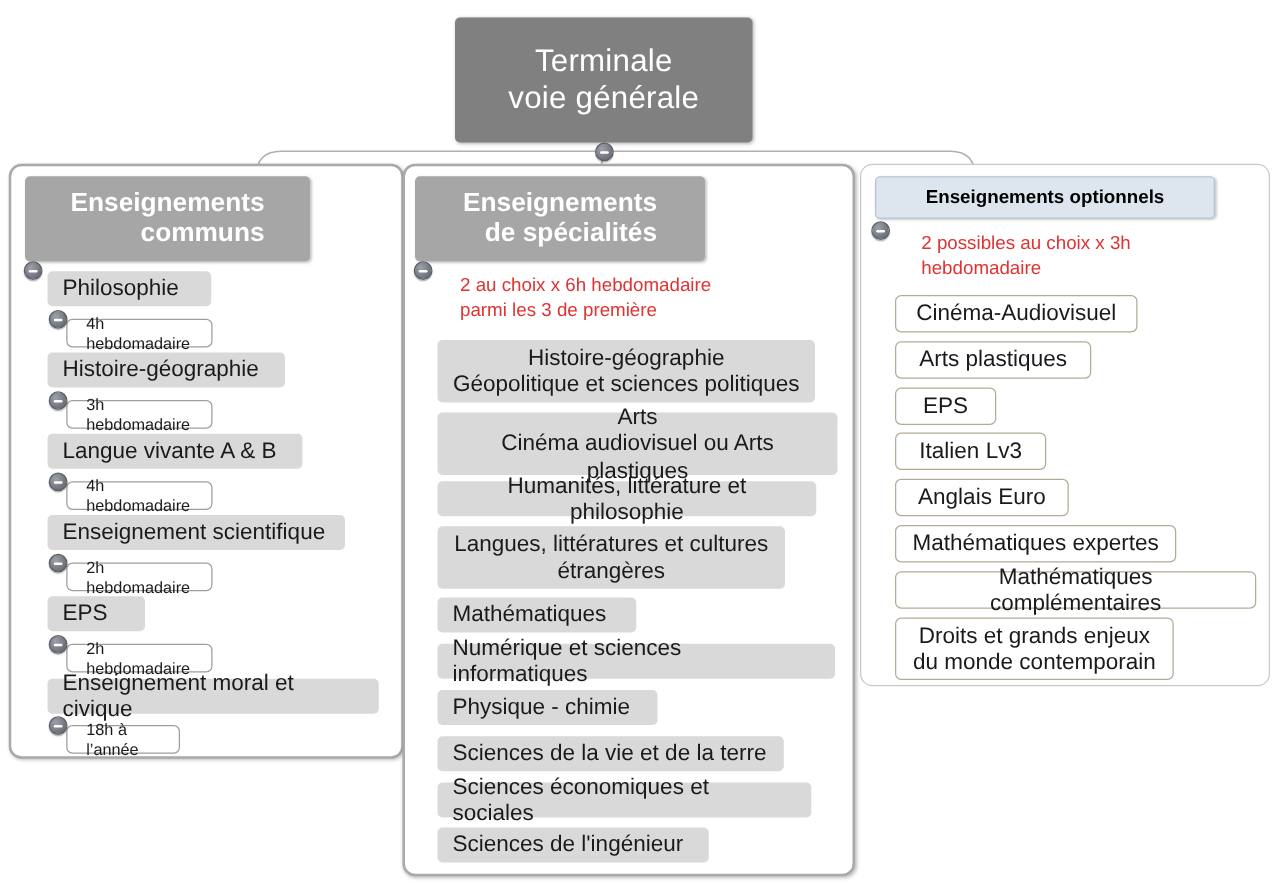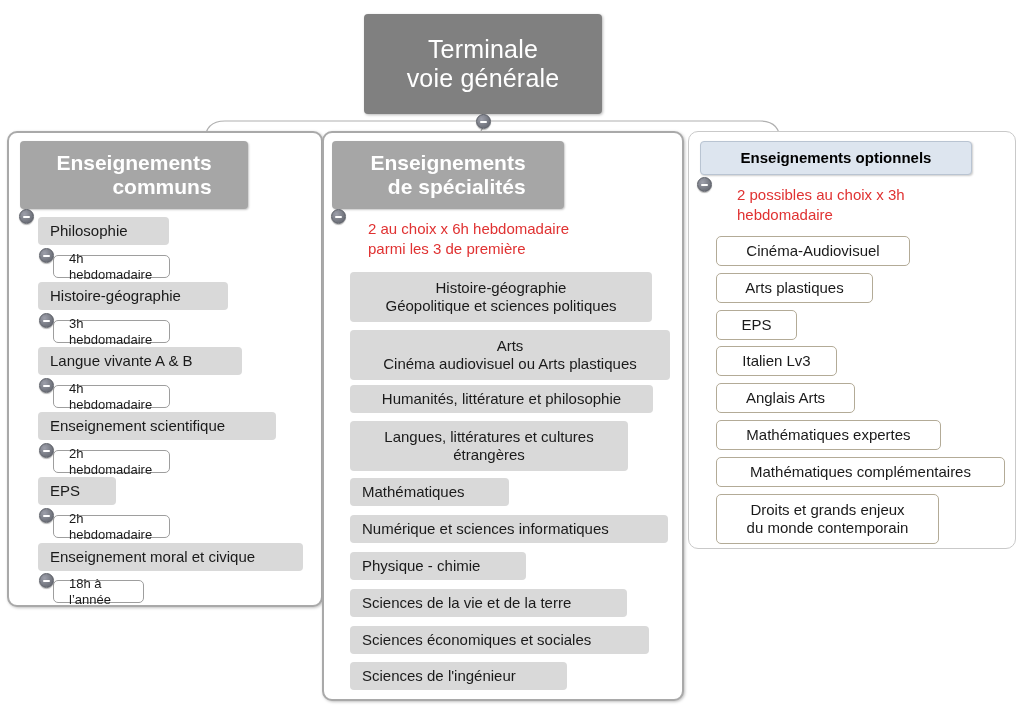--- a/index.html
+++ b/index.html
@@ -97,21 +97,21 @@
   #hdr-commons   { left: 20px;  top: 141px; width: 228px; height: 68px; }
   #hdr-specialty { left: 332px; top: 141px; width: 232px; height: 68px; }
   #hdr-optional  { left: 700px; top: 141px; width: 270px; height: 32px; }
 
   
   .item {
     position: absolute;
     display: flex;
     align-items: center;
     box-sizing: border-box;
-    font-size: 15px;
+    font-size: 18px;
     color: #1a1a1a;
     line-height: 1.18;
   }
 
   
   .chip {
     background: #d9d9d9;
     border-radius: 4px;
     padding: 0 12px;
   }
@@ -381,21 +381,21 @@
   <div class="item optchip" style="left:716px; top:273px; width:157px; height:30px;align-items:center;">
     <span>Arts plastiques</span>
   </div>
   <div class="item optchip" style="left:716px; top:310px; width:81px;  height:30px;">
     <span>EPS</span>
   </div>
   <div class="item optchip" style="left:716px; top:346px; width:121px; height:30px;">
     <span>Italien Lv3</span>
   </div>
   <div class="item optchip" style="left:716px; top:383px; width:139px; height:30px;">
-    <span>Anglais Arts</span>
+    <span>Anglais Euro</span>
   </div>
   <div class="item optchip" style="left:716px; top:420px; width:225px; height:30px;">
     <span>Mathématiques expertes</span>
   </div>
   <div class="item optchip" style="left:716px; top:457px; width:289px; height:30px;">
     <span>Mathématiques complémentaires</span>
   </div>
   <div class="item optchip" style="left:716px; top:494px; width:223px; height:50px;">
     <div>
       <div>Droits et grands enjeux</div>

